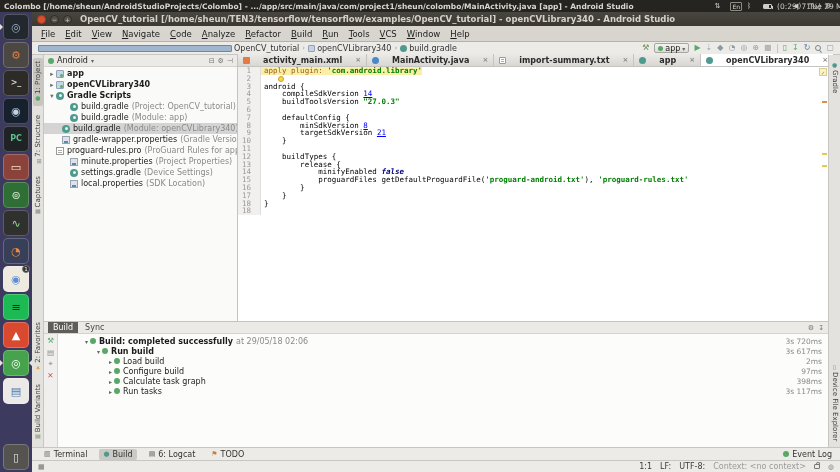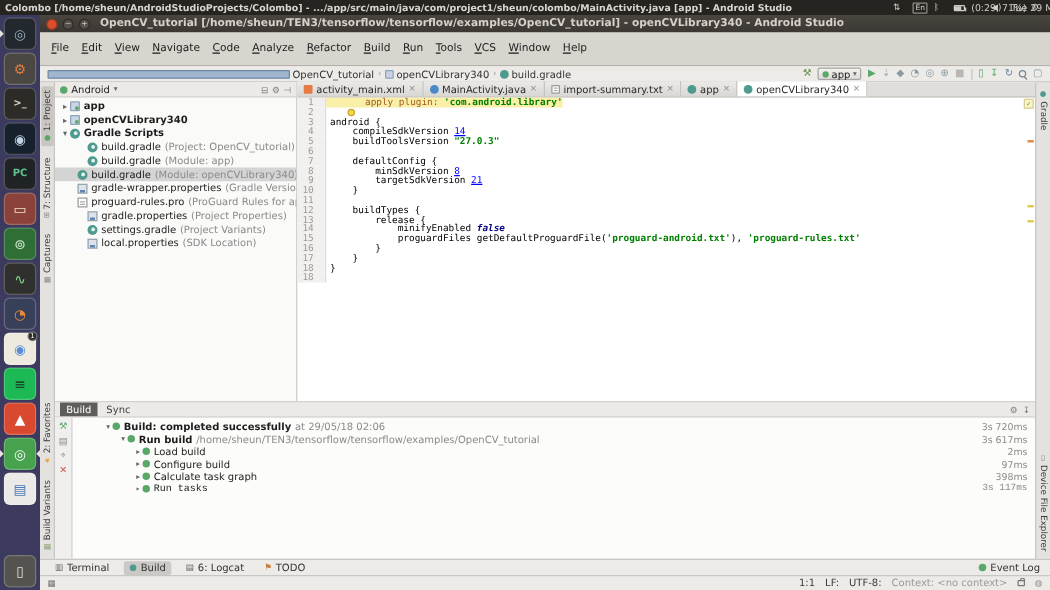--- a/index.html
+++ b/index.html
@@ -43,21 +43,21 @@
 
   .titlebar { height:14px; background:linear-gradient(#49453F,#3B3833);
     display:flex; align-items:center; padding:0 5px; gap:4px; flex:0 0 auto; }
   .wbtn { width:9px; height:9px; border-radius:50%; display:inline-block; }
   .wbtn.close { background:#D8502E; border:1px solid #A33A1E; }
   .wbtn.min,.wbtn.max { background:#55514A; border:1px solid #2E2B27; color:#CFCCC6;
     font-size:6px; line-height:7px; text-align:center; }
   .wtitle { color:#D6D2CA; font-size:8.5px; font-weight:bold; margin-left:4px;
     white-space:nowrap; overflow:hidden; }
 
-  .menubar { height:27px; background:#D8D4CE; border-bottom:1px solid #B5B2AC;
+  .menubar { height:16px; background:#D8D4CE; border-bottom:1px solid #B5B2AC;
     display:flex; align-items:center; padding:0 4px; flex:0 0 auto; }
   .menu-item { font-size:8.5px; color:#1D1D1D; padding:0 5px; white-space:nowrap; }
   .menu-item u { text-decoration:underline; }
 
   .toolbar { height:13px; background:#EDEBE8; border-bottom:1px solid #C8C6C2;
     display:flex; align-items:center; padding:0 6px; flex:0 0 auto; }
   .crumbs { display:flex; align-items:center; gap:3px; font-size:8px; color:#333; }
   .crumb { display:flex; align-items:center; gap:2px; }
   .csep { color:#999; font-size:7px; }
   .cico { width:7px; height:7px; display:inline-block; border-radius:1px; }
@@ -114,40 +114,40 @@
   .tico.gradle::after { content:""; position:absolute; left:2.5px; top:2.5px; width:3px; height:3px; background:#E8F4F1; border-radius:50%; }
   .tico.props { background:#DDE3E8; border:1px solid #97A5B1; }
   .tico.props::after { content:""; position:absolute; left:1px; top:4px; right:1px; height:2px; background:#5F86B0; }
   .tico.file { background:#FFF; border:1px solid #9A9A9A; }
   .tico.file::after { content:""; position:absolute; left:1px; top:2px; right:1px; height:1px; background:#AAA; box-shadow:0 2px 0 #AAA; }
 
   
   .editor { flex:1; display:flex; flex-direction:column; min-width:0; background:#FFF; }
   .tabsbar { height:12px; background:#E0DEDA; border-bottom:1px solid #C6C4C0;
     display:flex; align-items:flex-end; flex:0 0 auto; }
-  .etab { height:12px; display:flex; align-items:center; gap:3px; padding:0 5px;
+  .etab { height:12px; display:flex; align-items:center; gap:13px; padding:0 5px;
     font-size:8px; color:#2B2B2B; border-right:1px solid #C6C4C0;
-    background:linear-gradient(#ECEAE6,#D9D7D3); white-space:nowrap; }
+    background:linear-gradient(#ECEAE6,#D9D7D3); white-space:nowrap;font-weight:bold; }
   .etab.active { background:#FFFFFF; }
   .etab .x { color:#8A8A8A; font-size:7px; }
   .eico { width:7px; height:7px; display:inline-block; border-radius:1px; position:relative; flex:0 0 auto; }
   .eico.xml { background:#E57A44; }
   .eico.class { background:#4A88C7; border-radius:50%; }
   .eico.text { background:#FFF; border:1px solid #999; }
   .eico.text::after { content:""; position:absolute; left:1px; top:1px; right:1px; height:1px; background:#AAA; box-shadow:0 2px 0 #AAA; }
   .eico.gradle { background:#4E9A8E; border-radius:50%; }
 
   .codewrap { flex:1; position:relative; overflow:hidden; font-family:"DejaVu Sans Mono", monospace; }
   .cl { display:flex; height:7.8px; line-height:7.8px; font-size:7.5px; }
   .ln { width:16px; text-align:right; padding-right:3px; color:#9A9A9A;
     background:#F2F0EE; flex:0 0 auto; }
   .fold { width:7px; background:#F2F0EE; border-right:1px solid #E0DEDA; flex:0 0 auto; }
   .ct { white-space:pre; padding-left:3px; color:#000; }
   .ct.hlspan { background:#FAEFA7; }
-  .tk-kw { color:#9E5A1E;margin-left:28px; }
+  .tk-kw { color:#9E5A1E; }
   .tk-str { color:#008000; font-weight:bold; }
   .tk-num { color:#0000FF; text-decoration:underline; }
   .tk-bool { color:#000080; font-weight:bold;font-style:italic; }
   .bulb { display:inline-block; width:6px; height:6px; border-radius:50%;
     background:#F7D64B; border:1px solid #C9A227; margin-left:14px; vertical-align:middle; }
   .anno-check { position:absolute; top:1px; right:1px; width:8px; height:8px;
     background:#FBF3C4; border:1px solid #D8CE9A; color:#4F9E4F; font-size:6px;
     line-height:8px; text-align:center; }
   .amark { position:absolute; right:1px; width:5px; height:2px; }
   .amark.orange { background:#E08A4E; }
@@ -407,37 +407,37 @@
                   <span class="tico gradle"></span>
                   <span class="lbl">build.gradle</span>
                   <span class="hint">(Module: openCVLibrary340)</span>
                 </div>
                 <div class="trow" style="padding-left: 18px;">
                   <span class="arr"></span>
                   <span class="tico props"></span>
                   <span class="lbl">gradle-wrapper.properties</span>
                   <span class="hint">(Gradle Version)</span>
                 </div>
-                <div class="trow" style="padding-left: 18px;">
+                <div class="trow" style="padding-left: 18px; justify-content: center;">
                   <span class="arr"></span>
                   <span class="tico file"></span>
                   <span class="lbl">proguard-rules.pro</span>
                   <span class="hint">(ProGuard Rules for app)</span>
                 </div>
                 <div class="trow" style="padding-left: 18px;">
                   <span class="arr"></span>
                   <span class="tico props"></span>
-                  <span class="lbl">gradle.properties</span>
+                  <span class="lbl">minute.properties</span>
                   <span class="hint">(Project Properties)</span>
                 </div>
                 <div class="trow" style="padding-left: 18px;">
                   <span class="arr"></span>
                   <span class="tico gradle"></span>
                   <span class="lbl">settings.gradle</span>
-                  <span class="hint">(Project Variants)</span>
+                  <span class="hint">(Device Settings)</span>
                 </div>
                 <div class="trow" style="padding-left: 18px;">
                   <span class="arr"></span>
                   <span class="tico props"></span>
                   <span class="lbl">local.properties</span>
                   <span class="hint">(SDK Location)</span>
                 </div>
               </div>
           </div>
 
@@ -600,42 +600,41 @@
                   <span class="arr">▾</span>
                   <span class="gdot"></span>
                   <span class="bname bold">Build: completed successfully</span>
                   <span class="bdetail"> at 29/05/18 02:06</span>
                   <span class="btime">3s 720ms</span>
                 </div>
                 <div class="brow" style="padding-left: 16px;">
                   <span class="arr">▾</span>
                   <span class="gdot"></span>
                   <span class="bname bold">Run build</span>
-                  <span class="bdetail"> /home/sheun/TEN3/tensorflow/tensorflow/examples/OpenCV_tutorial</span>
                   <span class="btime">3s 617ms</span>
                 </div>
                 <div class="brow" style="padding-left: 28px;">
                   <span class="arr">▸</span>
                   <span class="gdot"></span>
                   <span class="bname">Load build</span>
                   <span class="btime">2ms</span>
                 </div>
                 <div class="brow" style="padding-left: 28px;">
                   <span class="arr">▸</span>
                   <span class="gdot"></span>
                   <span class="bname">Configure build</span>
                   <span class="btime">97ms</span>
                 </div>
                 <div class="brow" style="padding-left: 28px;">
                   <span class="arr">▸</span>
                   <span class="gdot"></span>
                   <span class="bname">Calculate task graph</span>
                   <span class="btime">398ms</span>
                 </div>
-                <div class="brow" style="padding-left: 28px; font-family: Liberation Mono, monospace;">
+                <div class="brow" style="padding-left: 28px;">
                   <span class="arr">▸</span>
                   <span class="gdot"></span>
                   <span class="bname">Run tasks</span>
                   <span class="btime">3s 117ms</span>
                 </div>
               </div>
           </div>
         </div>
       </div>
 

